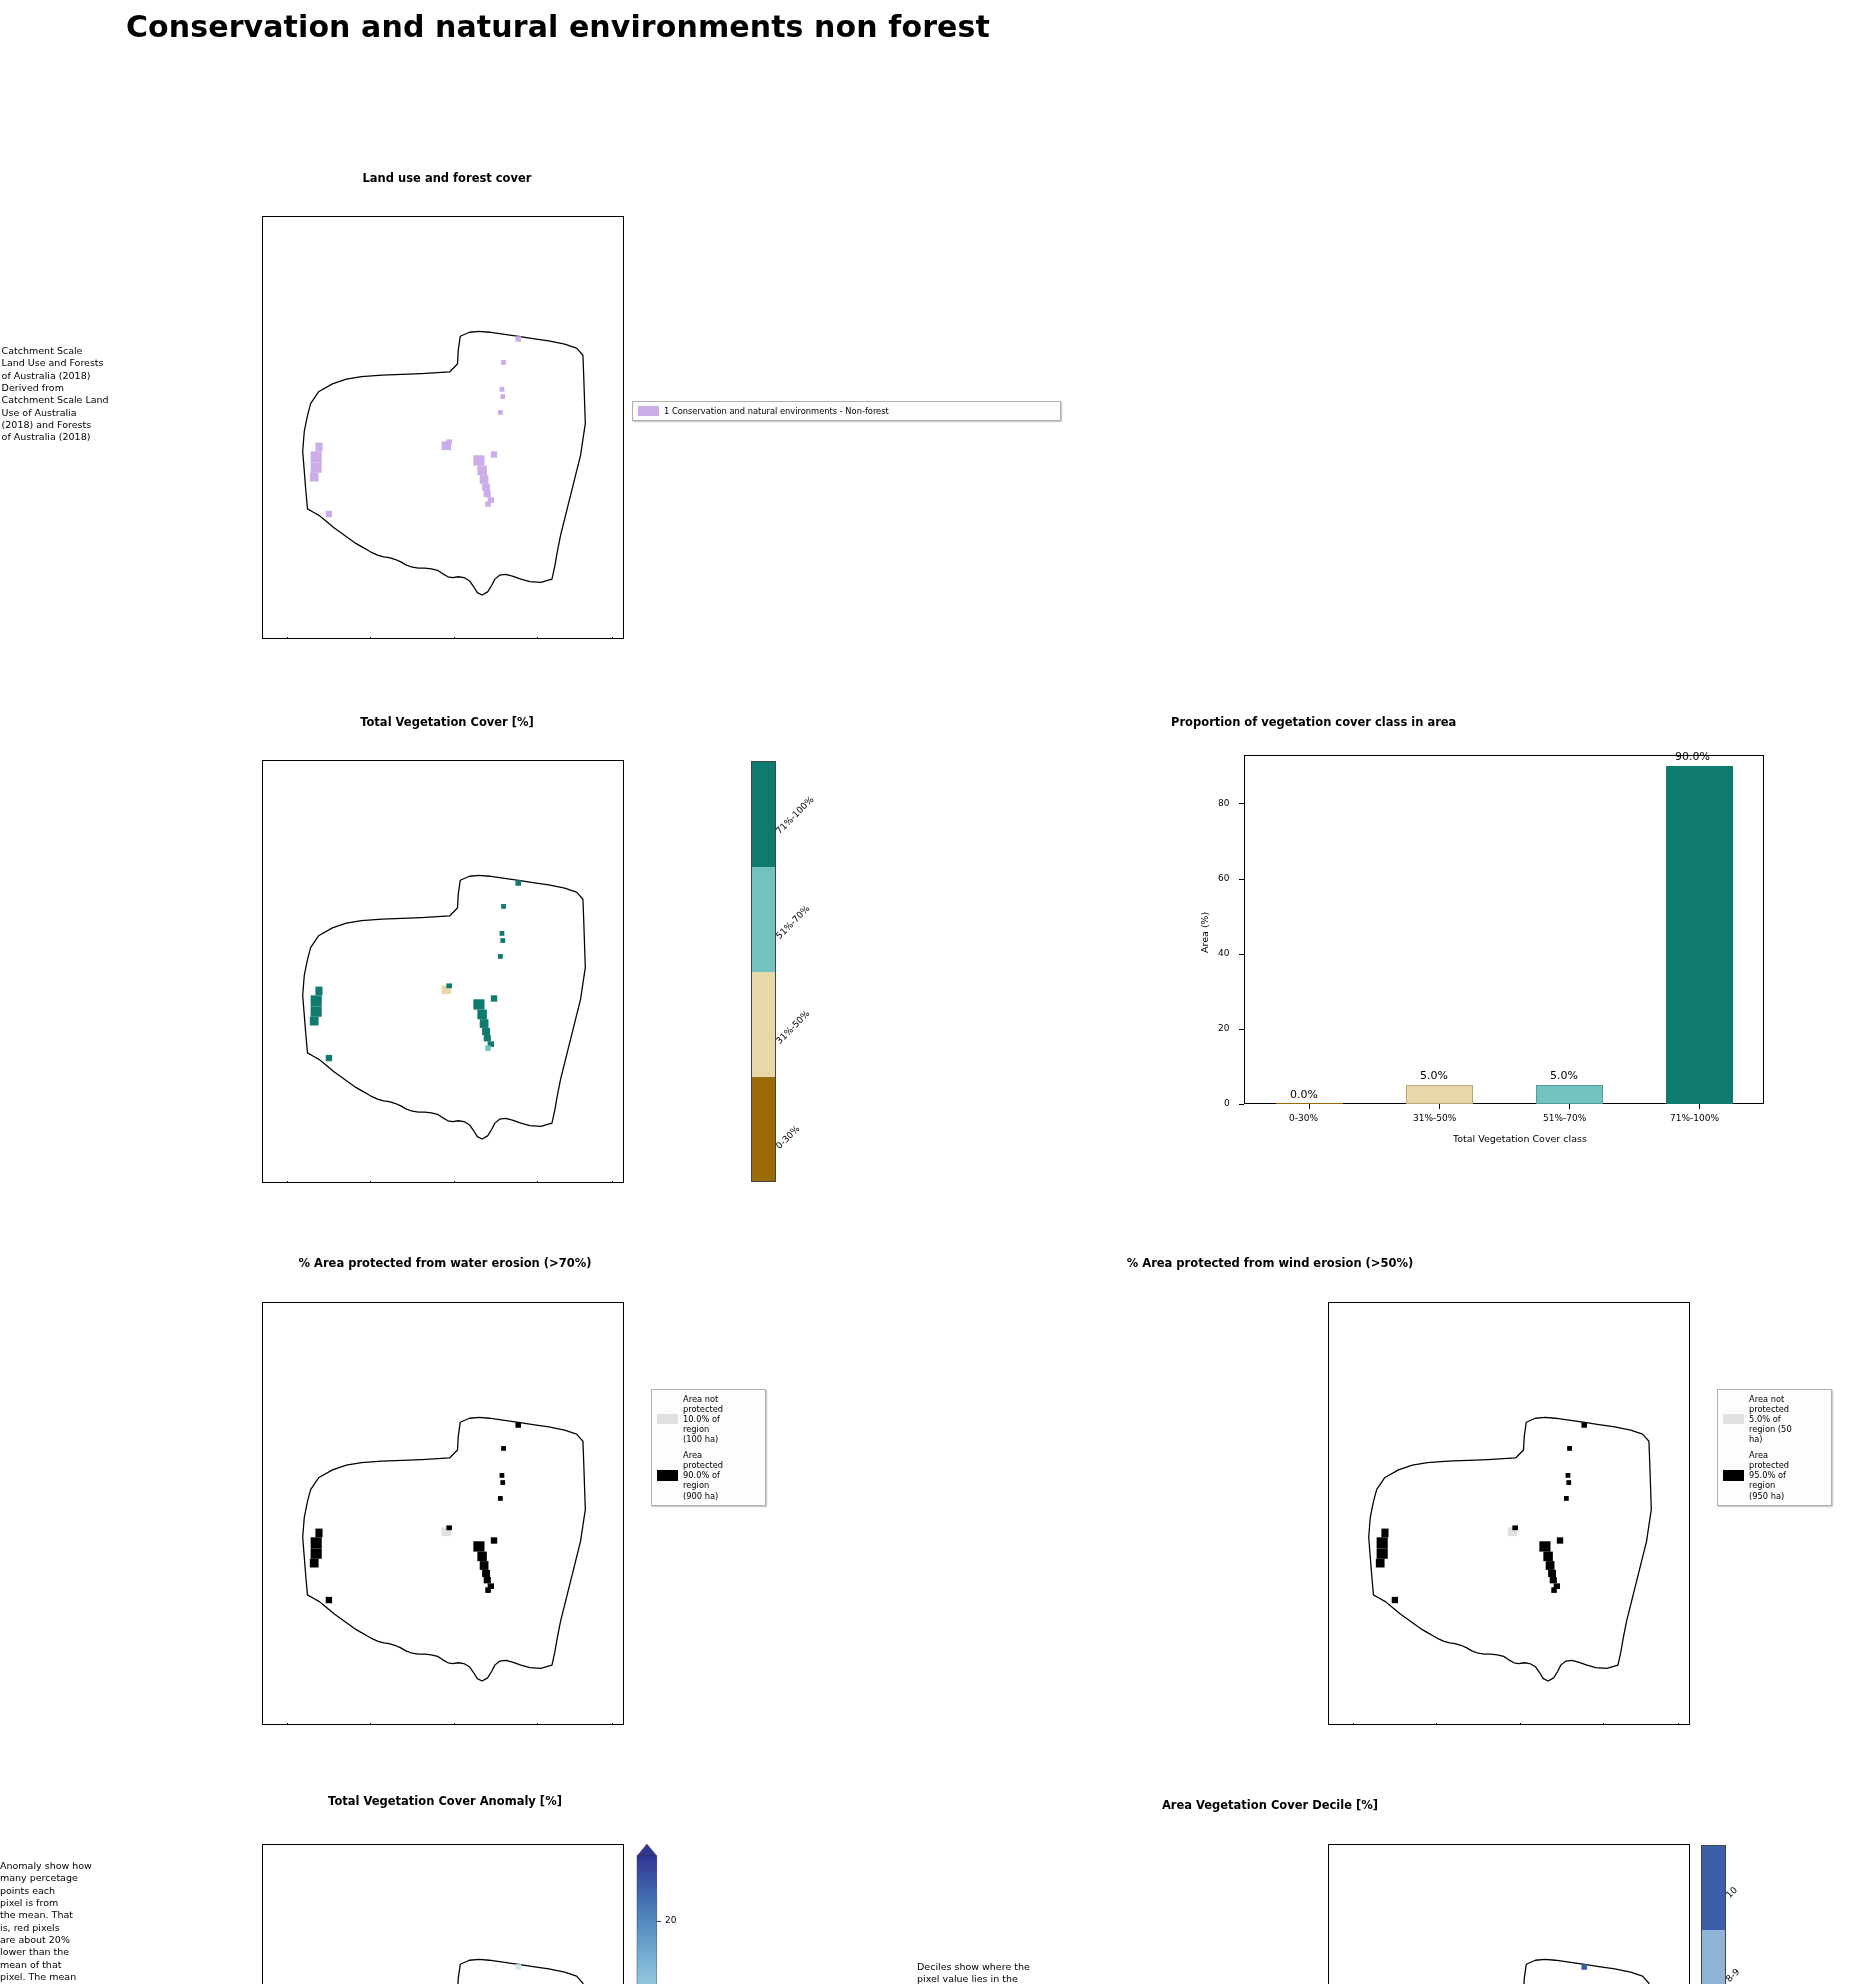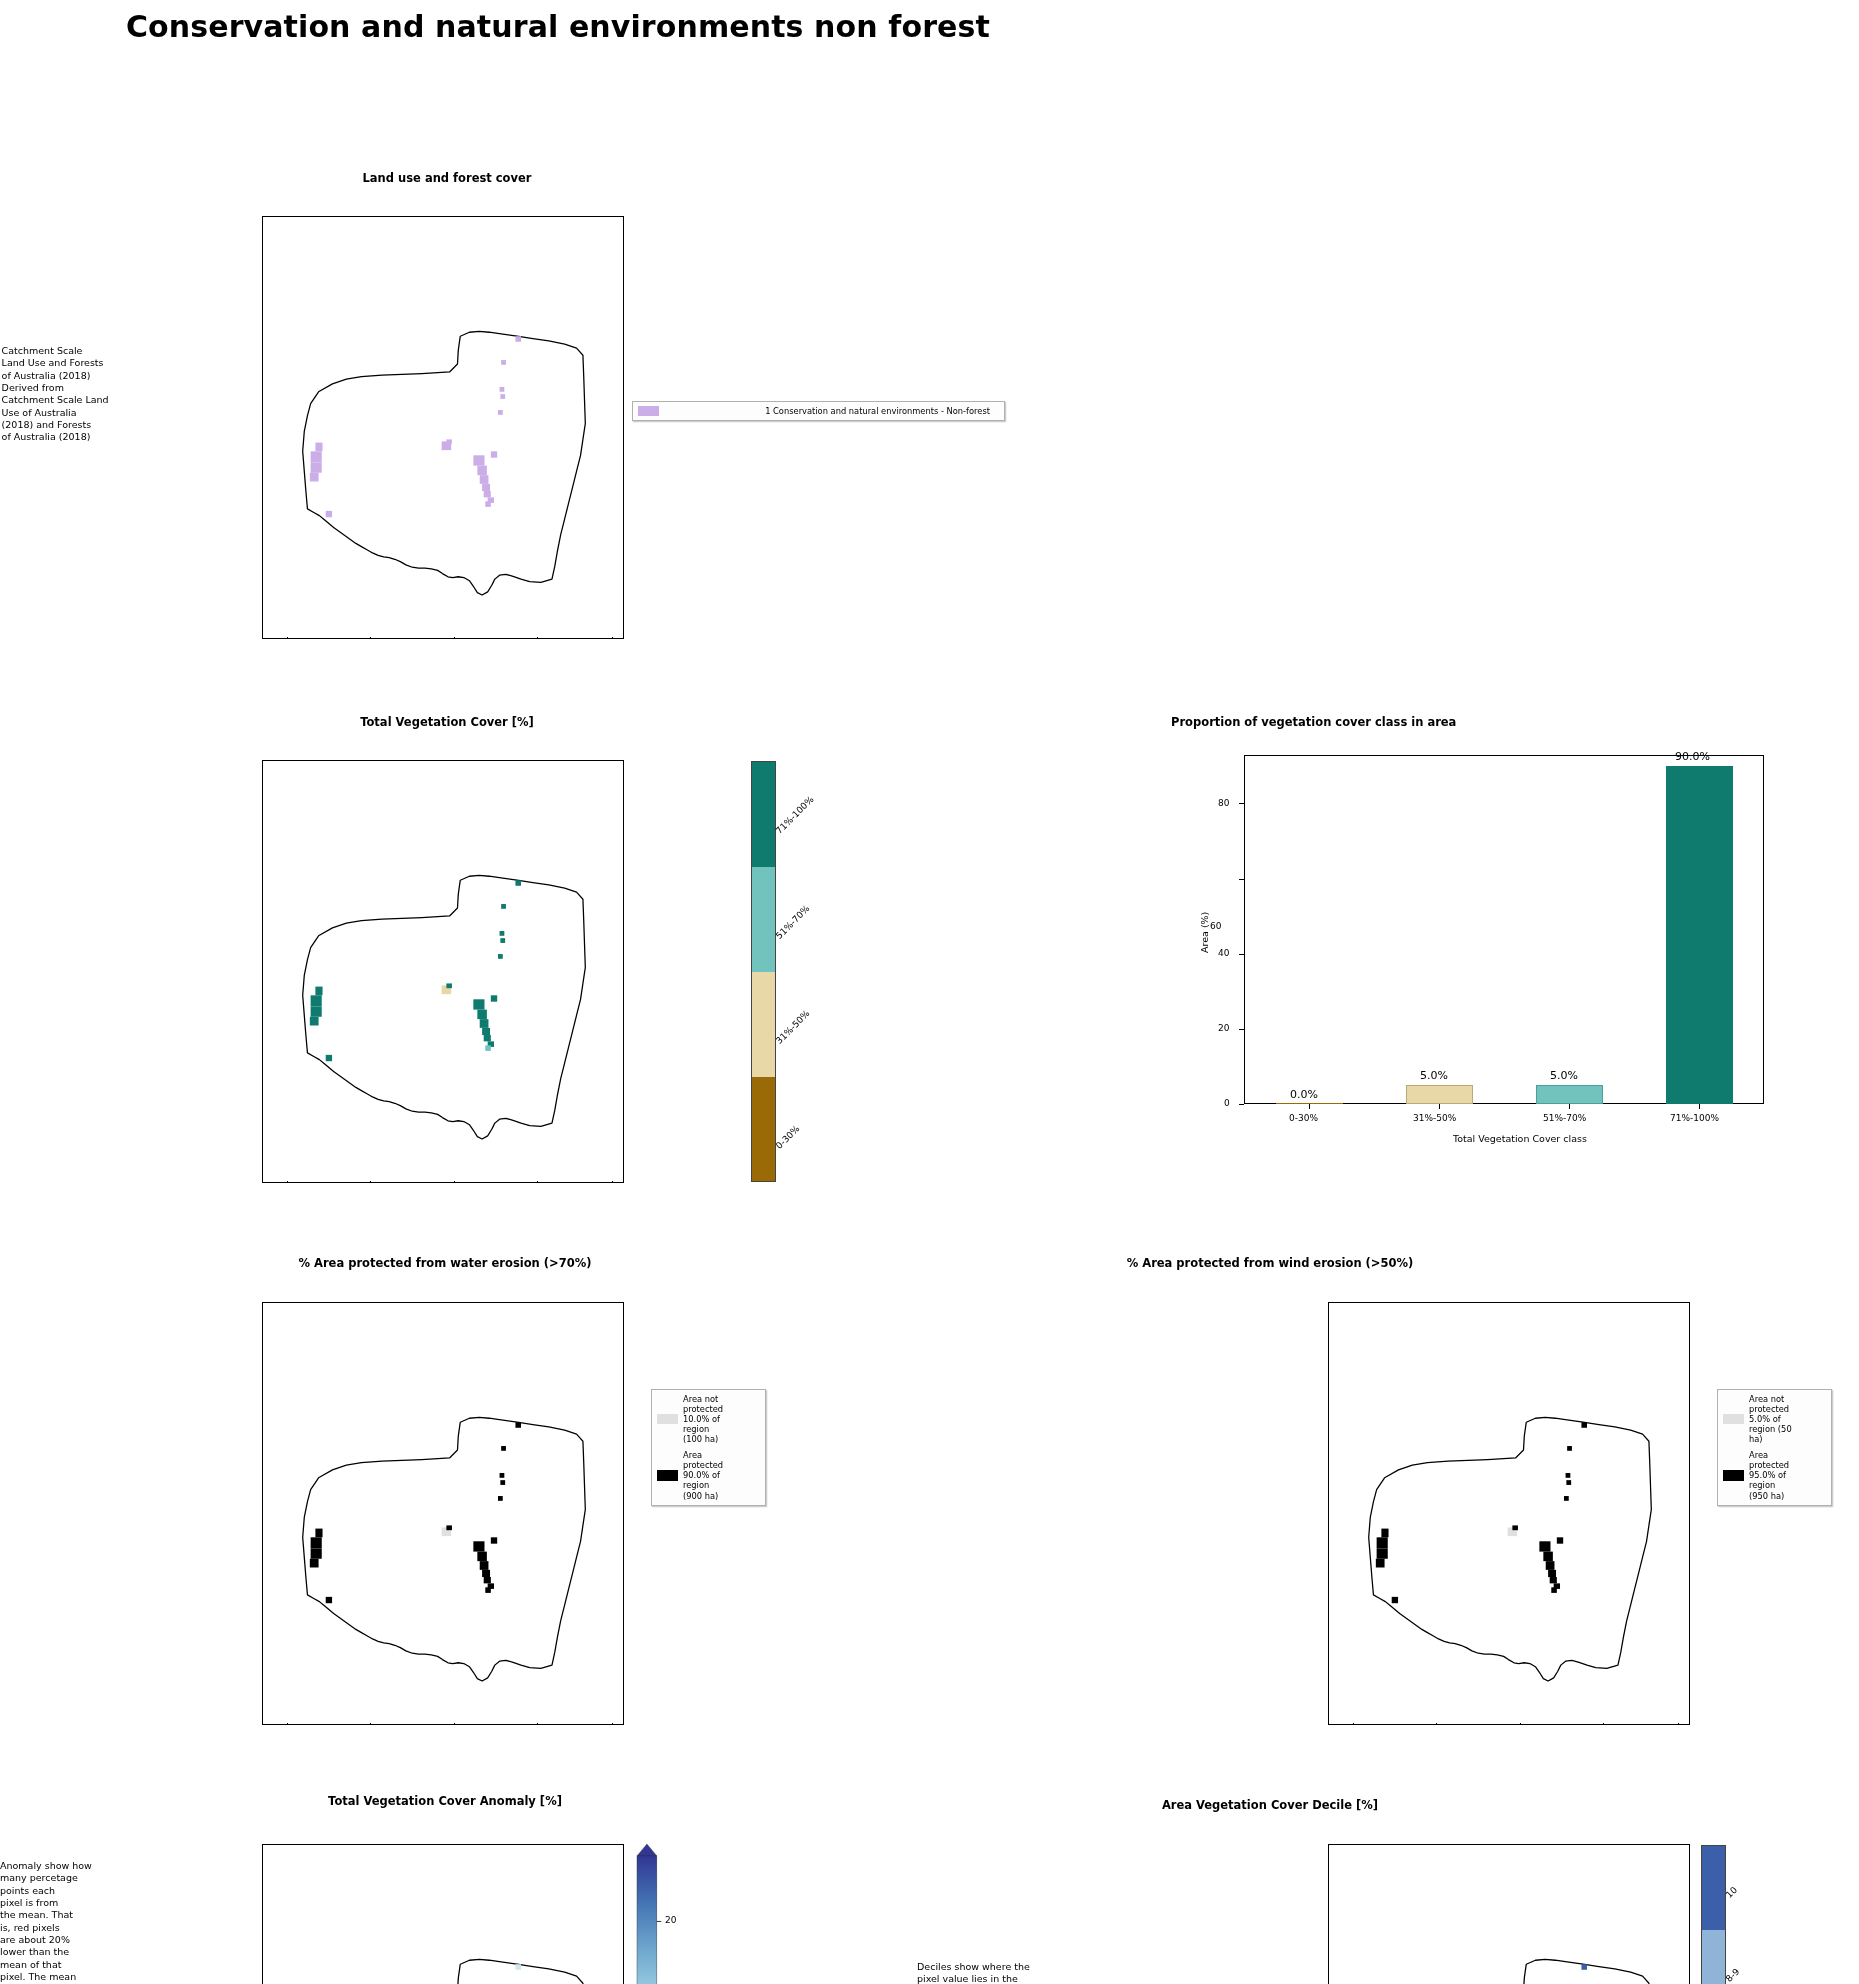--- a/index.html
+++ b/index.html
@@ -140,21 +140,21 @@
       <rect x="560" y="716" width="14" height="14"></rect>
     </g>
   </svg>
   <div class="tick" style="left:24px; top:420px; width:0.8px; height:3.2px;"></div>
   <div class="tick" style="left:107px; top:420px; width:0.8px; height:3.2px;"></div>
   <div class="tick" style="left:191px; top:420px; width:0.8px; height:3.2px;"></div>
   <div class="tick" style="left:274px; top:420px; width:0.8px; height:3.2px;"></div>
   <div class="tick" style="left:349px; top:420px; width:0.8px; height:3.2px;"></div>
 </div>
 
-<div class="legend-box" style="left:632px; top:401px; width:373px;text-align:right;">
+<div class="legend-box" style="left:632px; top:401px; width:429px;">
   <div class="legend-row">
     <div class="legend-swatch" style="background:#cbaee8;"></div>
     <div class="legend-label" style="width:326px;">1 Conservation and natural environments - Non-forest</div>
   </div>
 </div>
 
 <div class="abs panel-title" style="left:292px; top:715px; width:310px;">Total Vegetation Cover [%]</div>
 
 <div class="map-frame" style="left:262px; top:760px; width:362px; height:423px;">
   <svg width="362" height="423" viewBox="0 0 912 1065">
@@ -221,21 +221,21 @@
   <div class="bc-tick" style="left:100px; top:393px; width:4.8px; height:0.8px;"></div>
   <div class="bc-ticklabel" style="left:85px; top:387px;">0</div>
 
   <div class="bc-tick" style="left:100px; top:318px; width:4.8px; height:0.8px;"></div>
   <div class="bc-ticklabel" style="left:79px; top:312px;">20</div>
 
   <div class="bc-tick" style="left:100px; top:243px; width:4.8px; height:0.8px;"></div>
   <div class="bc-ticklabel" style="left:79px; top:237px;">40</div>
 
   <div class="bc-tick" style="left:100px; top:168px; width:4.8px; height:0.8px;"></div>
-  <div class="bc-ticklabel" style="left:71px; top:162px;margin-top:48px;">60</div>
+  <div class="bc-ticklabel" style="left:79px; top:162px;">60</div>
 
   <div class="bc-tick" style="left:100px; top:92px; width:4.8px; height:0.8px;"></div>
   <div class="bc-ticklabel" style="left:79px; top:87px;">80</div>
 
   <div class="bc-ylabel" style="left:60px; top:242px;">Area (%)</div>
 
   <div class="bc-bar" style="left:137px; top:392px; width:67px; height:0.8px; background:#9a6a06;"></div>
   <div class="bc-barlabel" style="left:151px; top:377px;">0.0%</div>
 
   <div class="bc-bar" style="left:267px; top:374px; width:67px; height:19px; background:#e8d8a8; border:0.4px solid #b9a87a; box-sizing:border-box;"></div>

